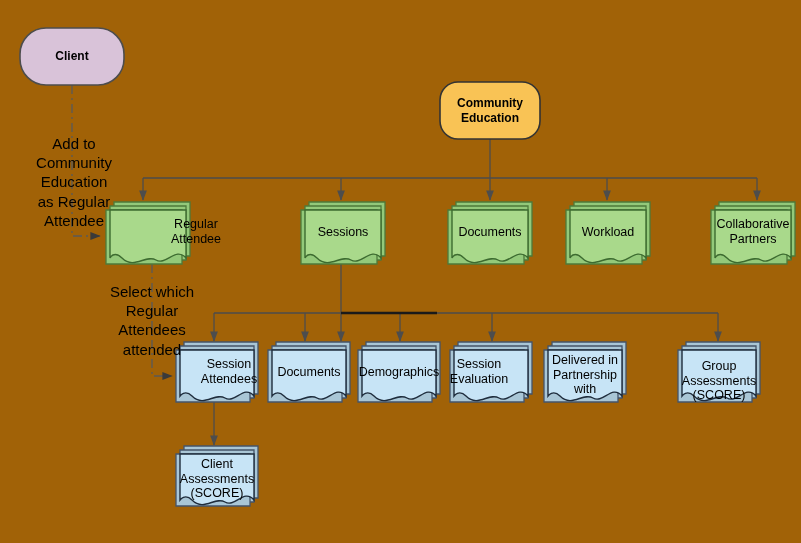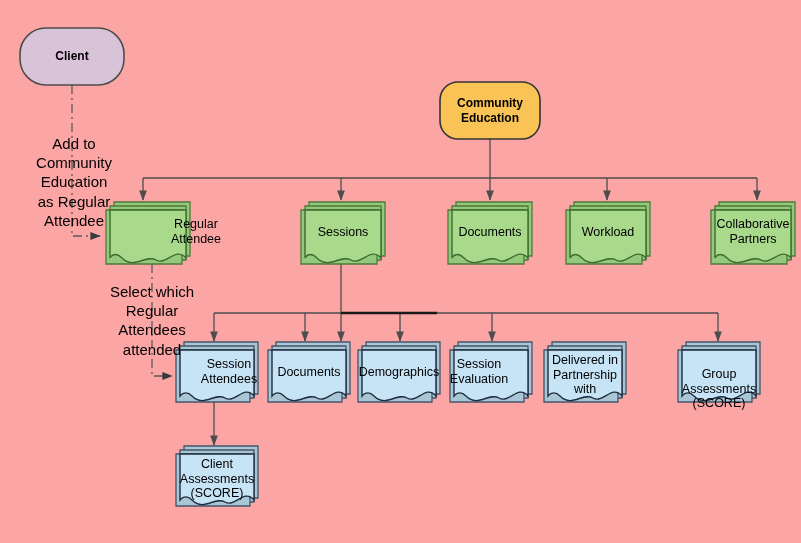--- a/index.html
+++ b/index.html
@@ -1,18 +1,18 @@
 <!DOCTYPE html>
 <html><head>
 <meta charset="utf-8">
 <style>
   html,body{margin:0;padding:0;background:#ffffff;}
   body{width:801px;height:543px;overflow:hidden;
        font-family:"Liberation Sans","DejaVu Sans",sans-serif;}
-  #stage{position:relative;width:801px;height:543px;background:#fca5a5;}
+  #stage{position:relative;width:801px;height:543px;background:#a16207;}
   #svg{position:absolute;left:0;top:0;width:801px;height:543px;}
   .nodeLabel{
     position:absolute;
     display:flex;align-items:center;justify-content:center;
     text-align:center;
     line-height:1.18;
     pointer-events:none;
     color:#000;
   }
   .rounded-label{font-weight:bold;font-size:12px;}
@@ -166,21 +166,21 @@
   <div class="nodeLabel doc-label" style="left:303px;top:212px;width:80px;height:40px;">Sessions</div>
   <div class="nodeLabel doc-label" style="left:450px;top:212px;width:80px;height:40px;">Documents</div>
   <div class="nodeLabel doc-label" style="left:568px;top:212px;width:80px;height:40px;">Workload</div>
   <div class="nodeLabel doc-label" style="left:712px;top:212px;width:82px;height:40px;">Collaborative Partners</div>
 
   <div class="nodeLabel doc-label" style="left:178px;top:352px;width:78px;height:40px;margin-left:12px;">Session Attendees</div>
   <div class="nodeLabel doc-label" style="left:270px;top:352px;width:78px;height:40px;">Documents</div>
   <div class="nodeLabel doc-label" style="left:358px;top:352px;width:82px;height:40px;">Demographics</div>
   <div class="nodeLabel doc-label" style="left:452px;top:352px;width:54px;height:40px;">Session Evaluation</div>
   <div class="nodeLabel doc-label" style="left:546px;top:352px;width:78px;height:46px;">Delivered in Partnership with</div>
-  <div class="nodeLabel doc-label" style="left:678px;top:360px;width:82px;height:58px;">Group Assessments (SCORE)</div>
+  <div class="nodeLabel doc-label" style="left:678px;top:352px;width:82px;height:58px;">Group Assessments (SCORE)</div>
 
   <div class="nodeLabel doc-label" style="left:176px;top:456px;width:82px;height:46px;">Client Assessments (SCORE)</div>
 
   <div class="edge-label" style="left:8px;top:134px;width:132px;">Add to
 Community Education
 as Regular Attendee</div>
 
   <div class="edge-label" style="left:92px;top:282px;width:120px;">Select which
 Regular Attendees
 attended</div>

